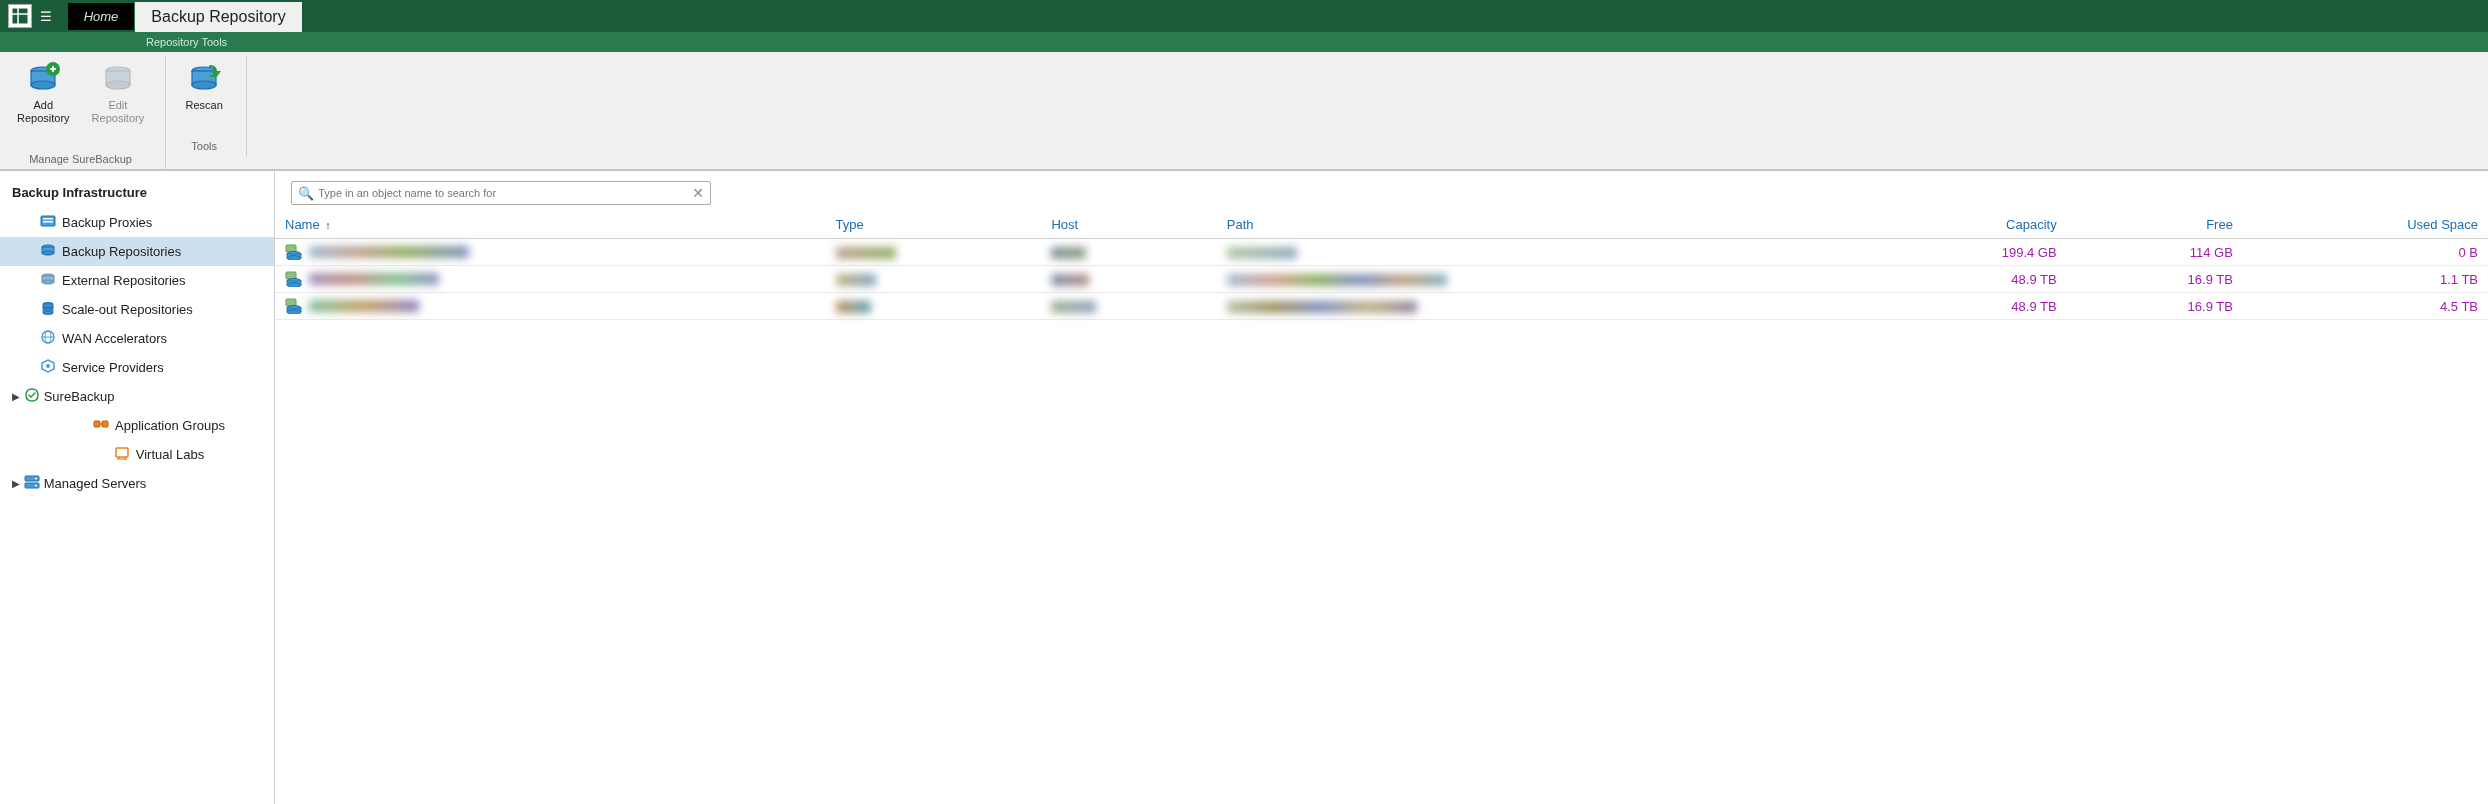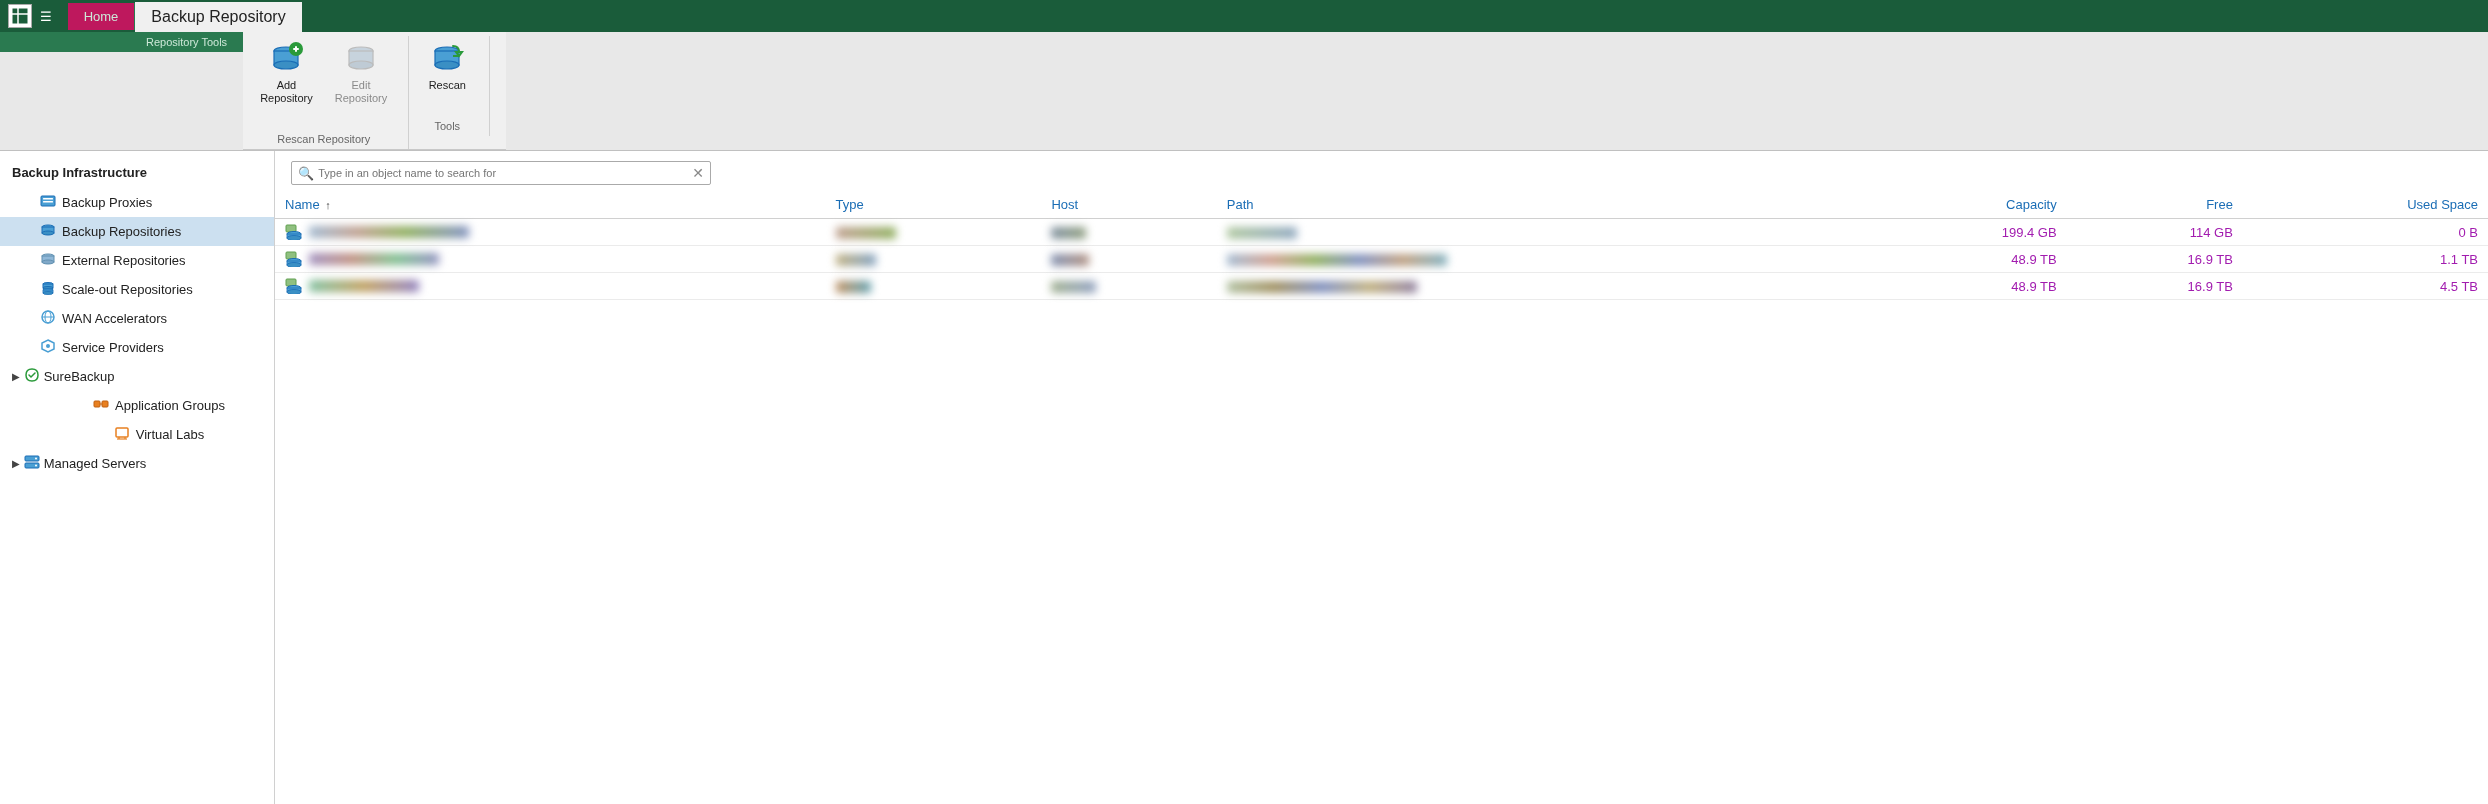--- a/index.html
+++ b/index.html
@@ -17,26 +17,27 @@
       width: 24px; height: 24px;
       background: #fff;
       border: 1px solid #aaa;
       display: flex; align-items: center; justify-content: center;
       font-size: 10px; color: #1a5c3a; font-weight: bold; margin-right: 8px;
     }
     .title-bar-menu {
       color: #fff; font-size: 13px; margin-right: 16px; cursor: pointer; display: flex; align-items: center; gap: 4px;
     }
     .tab-inactive {
-      background: #be185d;
+      background: #000000;
       color: #cde8d8;
       padding: 6px 16px;
       cursor: pointer;
       font-size: 13px;
       border-right: 1px solid #2a7a50;
+      font-style: italic;
     }
     .tab-active {
       background: #f0f0f0;
       color: #222;
       padding: 6px 16px;
       cursor: pointer;
       font-size: 16px;
       border-top: 2px solid #1a5c3a;
     }
 
@@ -208,21 +209,21 @@
       <line x1="8" y1="2" x2="8" y2="18" stroke="#fff" stroke-width="1.5"></line>
     </svg>
   </div>
   <div class="title-bar-menu">
     <span>☰</span>
   </div>
   <div class="tab-inactive">Home</div>
   <div class="tab-active">Backup Repository</div>
 </div>
 
-<div style="background:#e8e8e8; border-bottom:1px solid #c0c0c0; display:flex; flex-direction:row;">
+<div style="background:#e8e8e8; border-bottom:1px solid #c0c0c0; display:flex; flex-direction:column;">
 
   <div style="background:#2a7a50; height:20px; display:flex; align-items:center; padding-left:130px;">
     <span style="color:#cde8d8; font-size:11px; padding: 0 16px;">Repository Tools</span>
   </div>
 
   <div class="ribbon">
 
     <div class="ribbon-group">
       <div class="ribbon-buttons">
         <div class="ribbon-btn">
@@ -244,21 +245,21 @@
           <div class="icon-box">
             <svg width="36" height="36" viewBox="0 0 36 36">
               <ellipse cx="18" cy="10" rx="12" ry="4" fill="#a0b8cc" stroke="#888" stroke-width="1.2"></ellipse>
               <rect x="6" y="10" width="24" height="14" fill="#a0b8cc" stroke="#888" stroke-width="1.2"></rect>
               <ellipse cx="18" cy="24" rx="12" ry="4" fill="#90a8bc" stroke="#888" stroke-width="1.2"></ellipse>
             </svg>
           </div>
           <span class="btn-label">Edit<br>Repository</span>
         </div>
       </div>
-      <div class="ribbon-group-label">Rescan Repository</div>
+      <div class="ribbon-group-label">Manage SureBackup</div>
     </div>
 
     <div class="ribbon-group">
       <div class="ribbon-buttons">
         <div class="ribbon-btn">
           <div class="icon-box">
             <svg width="36" height="36" viewBox="0 0 36 36">
               <ellipse cx="18" cy="10" rx="12" ry="4" fill="#4a9fd4" stroke="#1a6db5" stroke-width="1.2"></ellipse>
               <rect x="6" y="10" width="24" height="14" fill="#4a9fd4" stroke="#1a6db5" stroke-width="1.2"></rect>
               <ellipse cx="18" cy="24" rx="12" ry="4" fill="#3a8fc4" stroke="#1a6db5" stroke-width="1.2"></ellipse>

